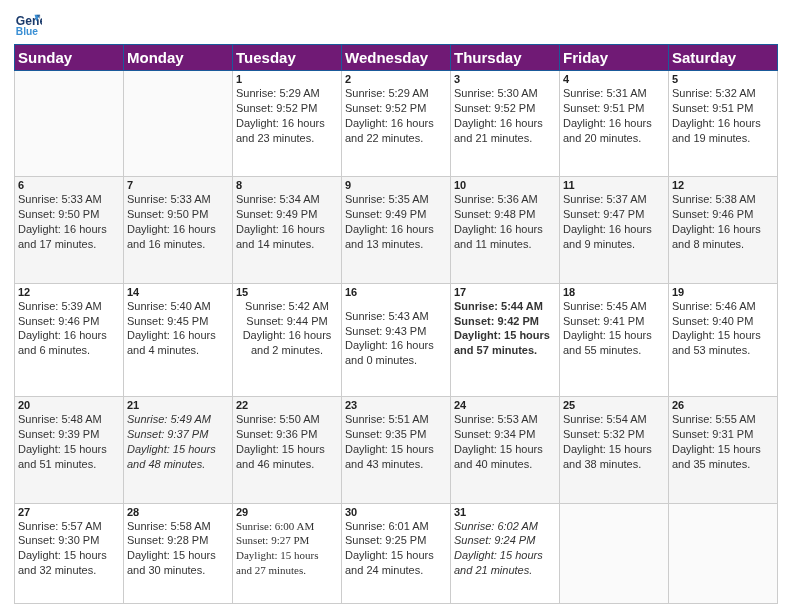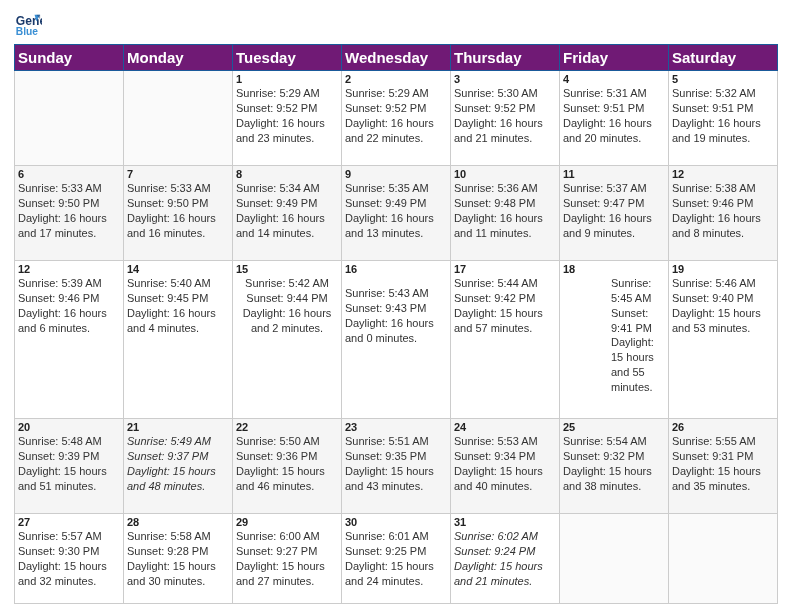--- a/index.html
+++ b/index.html
@@ -237,28 +237,28 @@
           </td>
           <td class="row-white">
             <span class="day-num">16</span>
             <div class="day-info" style="white-space: pre-line; margin-top: 11px;">Sunrise: 5:43 AM
 Sunset: 9:43 PM
 Daylight: 16 hours
 and 0 minutes.</div>
           </td>
           <td class="row-white">
             <span class="day-num">17</span>
-            <div class="day-info" style="white-space: pre-line;">Sunrise: 5:44 AM
+            <div class="day-info" style="white-space: pre-line; font-weight: bold;">Sunrise: 5:44 AM
 Sunset: 9:42 PM
 Daylight: 15 hours
 and 57 minutes.</div>
           </td>
           <td class="row-white">
             <span class="day-num">18</span>
-            <div class="day-info" style="white-space: pre-line; margin-left: 48px;">Sunrise: 5:45 AM
+            <div class="day-info" style="white-space: pre-line;">Sunrise: 5:45 AM
 Sunset: 9:41 PM
 Daylight: 15 hours
 and 55 minutes.</div>
           </td>
           <td class="row-white">
             <span class="day-num">19</span>
             <div class="day-info" style="white-space: pre-line;">Sunrise: 5:46 AM
 Sunset: 9:40 PM
 Daylight: 15 hours
 and 53 minutes.</div>
@@ -296,21 +296,21 @@
           <td class="row-alt">
             <span class="day-num">24</span>
             <div class="day-info" style="white-space: pre-line;">Sunrise: 5:53 AM
 Sunset: 9:34 PM
 Daylight: 15 hours
 and 40 minutes.</div>
           </td>
           <td class="row-alt">
             <span class="day-num">25</span>
             <div class="day-info" style="white-space: pre-line;">Sunrise: 5:54 AM
-Sunset: 9:32 PM
+Sunset: 5:32 PM
 Daylight: 15 hours
 and 38 minutes.</div>
           </td>
           <td class="row-alt">
             <span class="day-num">26</span>
             <div class="day-info" style="white-space: pre-line;">Sunrise: 5:55 AM
 Sunset: 9:31 PM
 Daylight: 15 hours
 and 35 minutes.</div>
           </td>
@@ -325,21 +325,21 @@
           </td>
           <td class="row-white">
             <span class="day-num">28</span>
             <div class="day-info" style="white-space: pre-line;">Sunrise: 5:58 AM
 Sunset: 9:28 PM
 Daylight: 15 hours
 and 30 minutes.</div>
           </td>
           <td class="row-white">
             <span class="day-num">29</span>
-            <div class="day-info" style="white-space: pre-line;">Sunrise: 6:00 AM
+            <div class="day-info" style="white-space: pre-line; font-family: Liberation Serif, serif;">Sunrise: 6:00 AM
 Sunset: 9:27 PM
 Daylight: 15 hours
 and 27 minutes.</div>
           </td>
           <td class="row-white">
             <span class="day-num">30</span>
             <div class="day-info" style="white-space: pre-line;">Sunrise: 6:01 AM
 Sunset: 9:25 PM
 Daylight: 15 hours
 and 24 minutes.</div>

